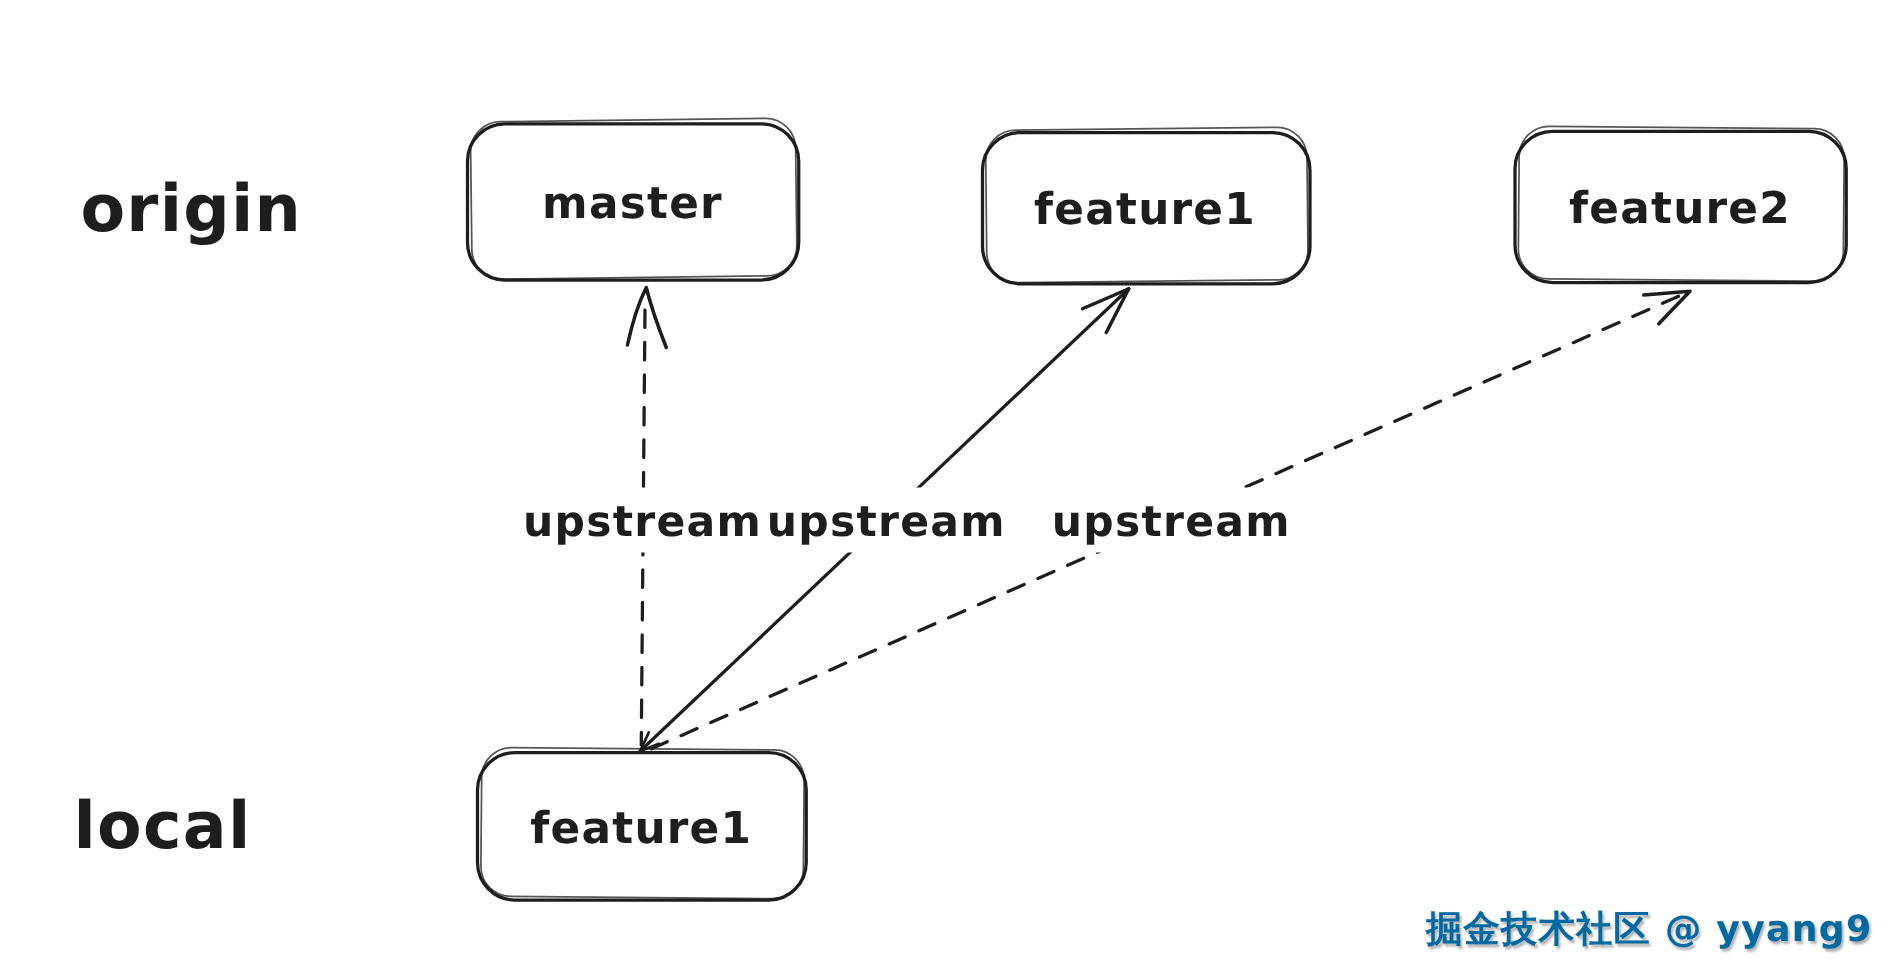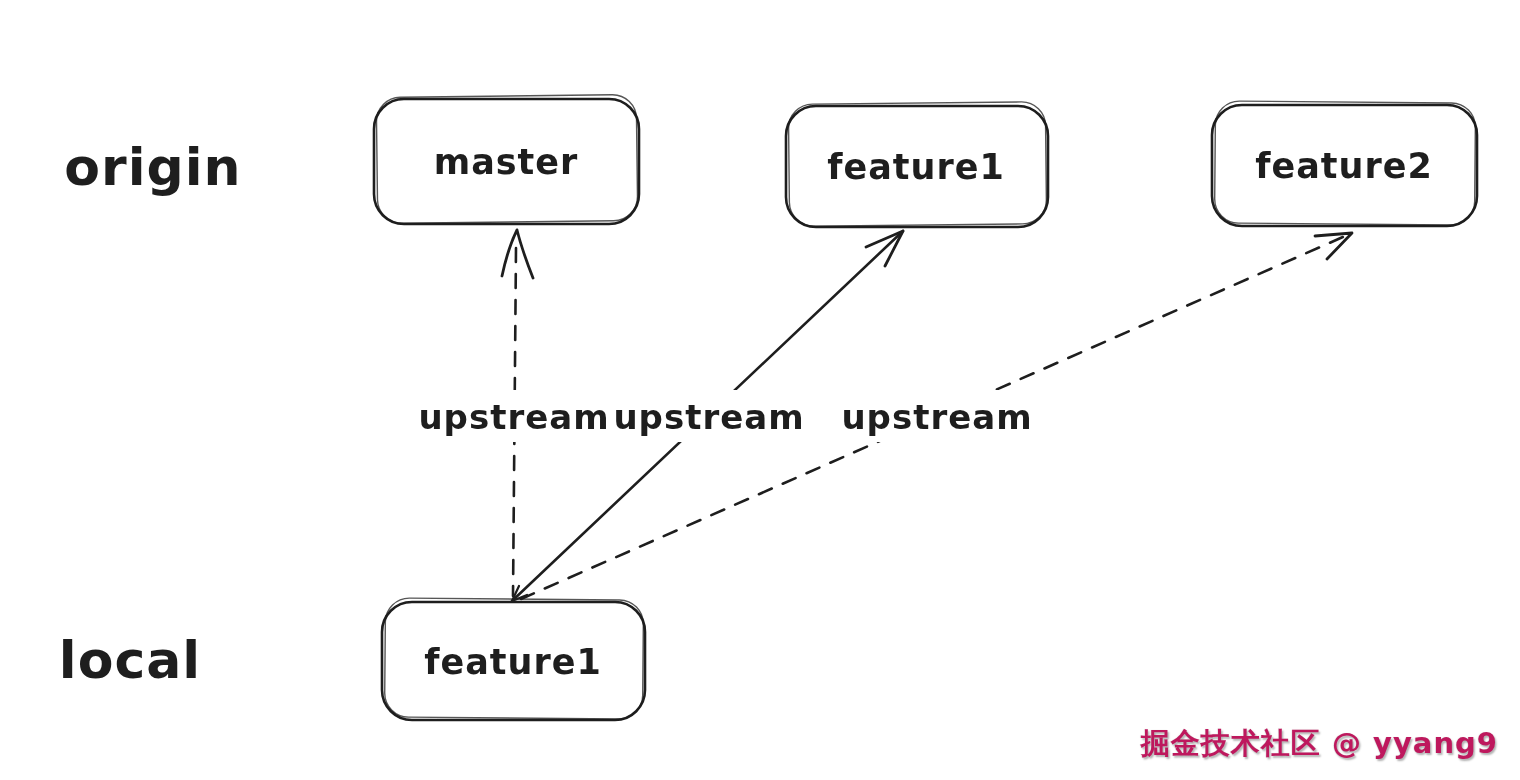--- a/index.html
+++ b/index.html
@@ -73,21 +73,21 @@
     fill: #ffffff;
     stroke: none;
   }
   .watermark {
     position: absolute;
     right: 22px;
     bottom: 16px;
     font-size: 29px;
     font-weight: bold;
     letter-spacing: 1px;
-    color: #be185d;
+    color: #0369a1;
     text-shadow: 1.5px 2px 2px #b2b2b2, -0.5px -0.5px 1px #d8d8d8;
     white-space: nowrap;
   }
 </style>
 </head>
 <body>
 
 <div class="stage">
   <svg width="1520" height="780" viewBox="0 0 1520 780">
 

